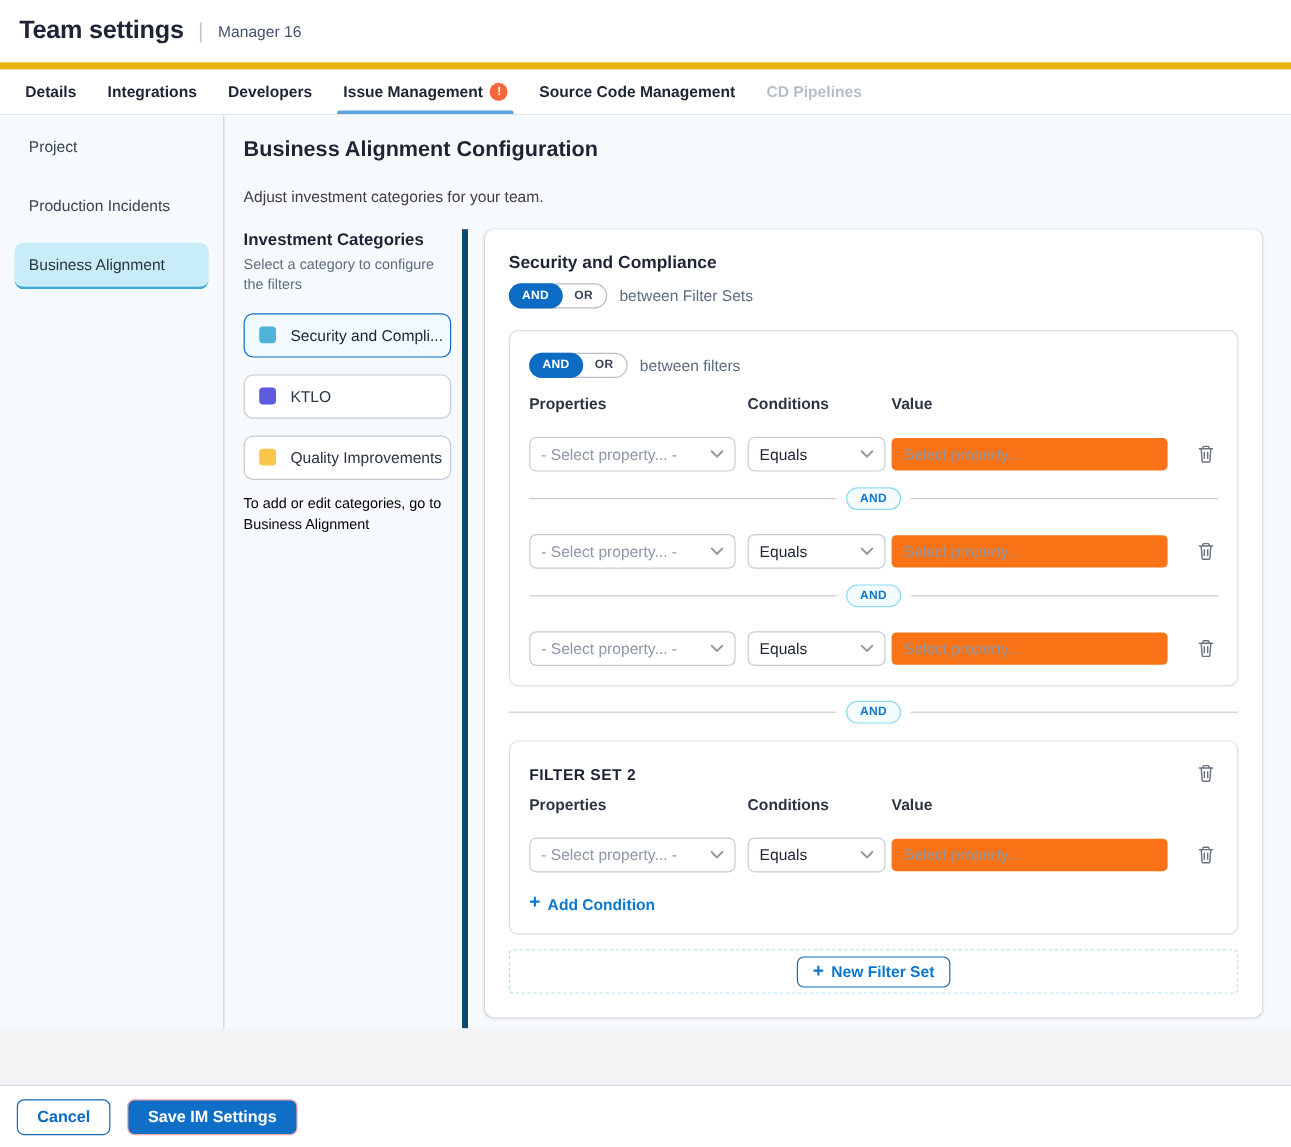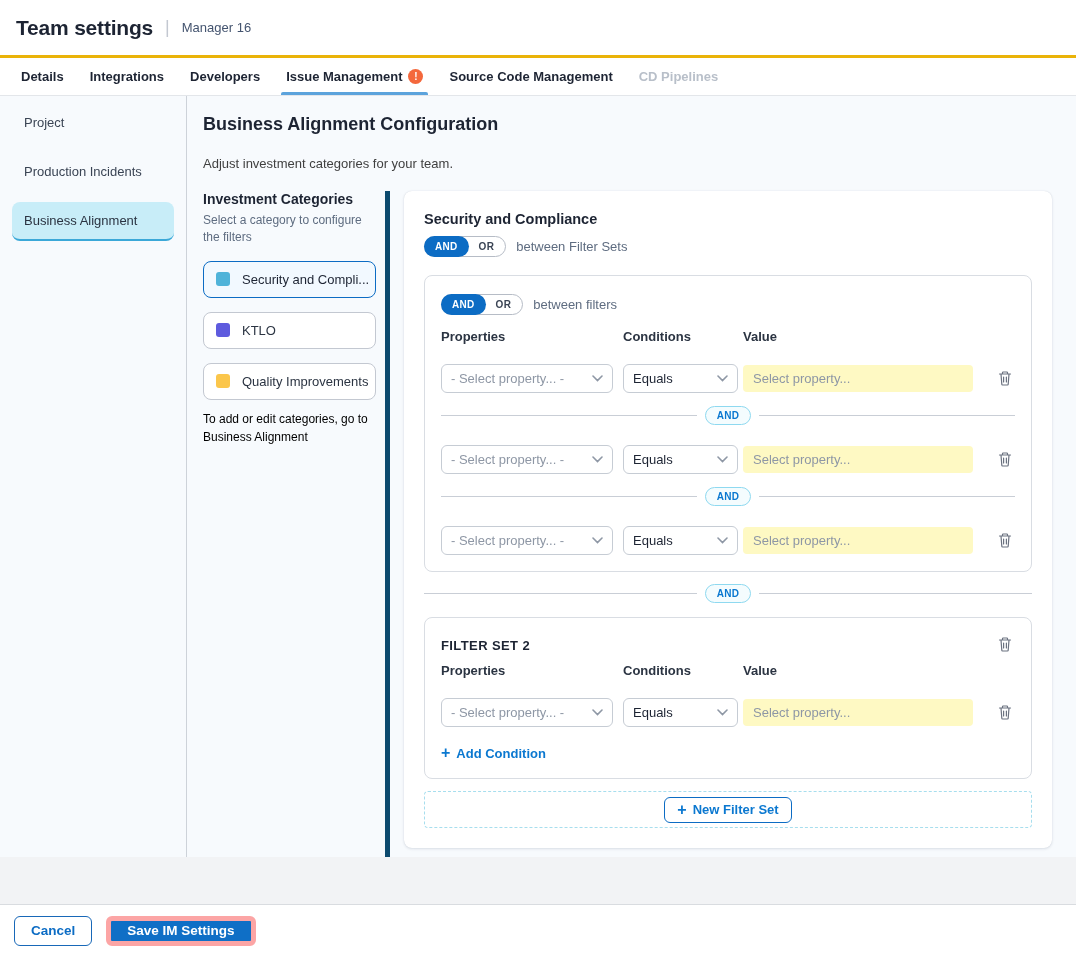--- a/index.html
+++ b/index.html
@@ -5,21 +5,21 @@
   * { margin:0; padding:0; box-sizing:border-box; }
   html,body { width:1076px; height:956px; }
   body {
     font-family:"Liberation Sans", sans-serif;
     color:#1d2433; background:#ffffff; overflow:hidden;
     -webkit-font-smoothing:antialiased;
   }
   .page { width:1076px; height:956px; display:flex; flex-direction:column; }
 
   
-  .hdr { height:58px; background:#fff; display:flex; align-items:center; padding:16px 16px; border-bottom:3px solid #eab308; flex:none;}
+  .hdr { height:58px; background:#fff; display:flex; align-items:center; padding:16px 16px; border-bottom:6px solid #eab308; flex:none;}
   .hdr-title { font-size:21px; font-weight:bold; letter-spacing:-0.2px; }
   .hdr-sep { color:#c3c8d1; font-size:18px; margin:0 12px; font-weight:300; }
   .hdr-sub { font-size:13px; color:#44546f; }
 
   
   .tabbar { height:38px; background:#fff; display:flex; align-items:stretch; padding:0 8px; border-bottom:1px solid #e3e6ea; flex:none; }
   .tab { display:flex; align-items:center; gap:6px; padding:0 13px; font-size:13px; font-weight:600; color:#1d2433; cursor:pointer; position:relative; }
   .tab.disabled { color:#b8bfc9; }
   .tab.active::after { content:""; position:absolute; left:8px; right:8px; bottom:0; height:3px; background:#5ca3dc; border-radius:2px 2px 0 0; }
   .warn-badge { width:15px; height:15px; border-radius:50%; background:#f4683c; color:#fff; font-size:10px; font-weight:bold; display:flex; align-items:center; justify-content:center; line-height:1; }
@@ -65,41 +65,41 @@
   .col-heads { display:flex; font-size:13px; font-weight:bold; color:#2b3442; margin-top:14px; }
   .ch-prop { width:182px; }
   .ch-cond { width:120px; }
   .ch-val  { flex:1; }
 
   .frow { display:flex; align-items:center; margin-top:20px; }
   .select { height:29px; border:1px solid #c6ccd4; border-radius:6px; background:#fff; display:flex; align-items:center; justify-content:space-between; padding:0 9px; font-size:13px; cursor:pointer; }
   .sel-prop { width:172px; margin-right:10px; color:#8e97a5; }
   .sel-cond { width:115px; margin-right:5px; color:#1d2433; }
   .chev { flex:none; margin-left:6px; }
-  .value-input { width:230px; height:27px; background:#fef9c3; border:none; border-radius:4px; padding:0 10px; font-size:13px; font-family:inherit; color:#1d2433; }
+  .value-input { width:230px; height:27px; background:#f97316; border:none; border-radius:4px; padding:0 10px; font-size:13px; font-family:inherit; color:#1d2433; }
   .value-input::placeholder { color:#8e97a5; }
   .trash-btn { margin-left:auto; background:none; border:none; cursor:pointer; padding:2px; display:flex; align-items:center; }
 
   .and-divider { display:flex; align-items:center; margin-top:13px; }
   .and-divider .line { flex:1; height:1px; background:#c9ced6; }
   .and-pill { border:1px solid #8ed9f0; background:#f4fcfe; color:#0b78d0; font-size:10px; font-weight:bold; letter-spacing:0.3px; border-radius:999px; padding:3px 11px; margin:0 8px; }
   .between-sets { margin-top:12px; margin-bottom:0; }
 
   .add-cond { display:inline-flex; align-items:center; gap:6px; color:#0b78d0; font-size:13px; font-weight:bold; margin-top:18px; cursor:pointer; background:none; border:none; font-family:inherit; }
   .plus { font-size:16px; font-weight:bold; line-height:1; }
 
   .new-set-zone { margin-top:12px; border:1px dashed #a7deee; border-radius:4px; height:37px; display:flex; align-items:center; justify-content:center; }
   .new-set-btn { display:inline-flex; align-items:center; gap:6px; border:1px solid #0c6cc4; border-radius:6px; background:#fff; color:#0b78d0; font-size:13px; font-weight:bold; padding:4px 12px; cursor:pointer; font-family:inherit; }
 
   
   .strip { flex:none; height:48px; background:#f2f3f5; border-bottom:1px solid #d9dce0; }
   .footer { flex:1; background:#fff; display:flex; align-items:center; padding:0 14px; gap:14px; }
   .btn { height:30px; border-radius:6px; font-size:13.5px; font-weight:bold; padding:0 16px; cursor:pointer; font-family:inherit; }
   .btn-cancel { background:#fff; border:1px solid #1868b8; color:#0c6cc4; }
-  .btn-save { background:#0f6fc6; border:5px solid #fca5a5; color:#fff; }
+  .btn-save { background:#0f6fc6; border:1px solid #fca5a5; color:#fff; }
 </style>
 </head>
 <body>
 
 <div class="page">
 
   <div class="hdr">
     <span class="hdr-title">Team settings</span>
     <span class="hdr-sep">|</span>
     <span class="hdr-sub">Manager 16</span>

